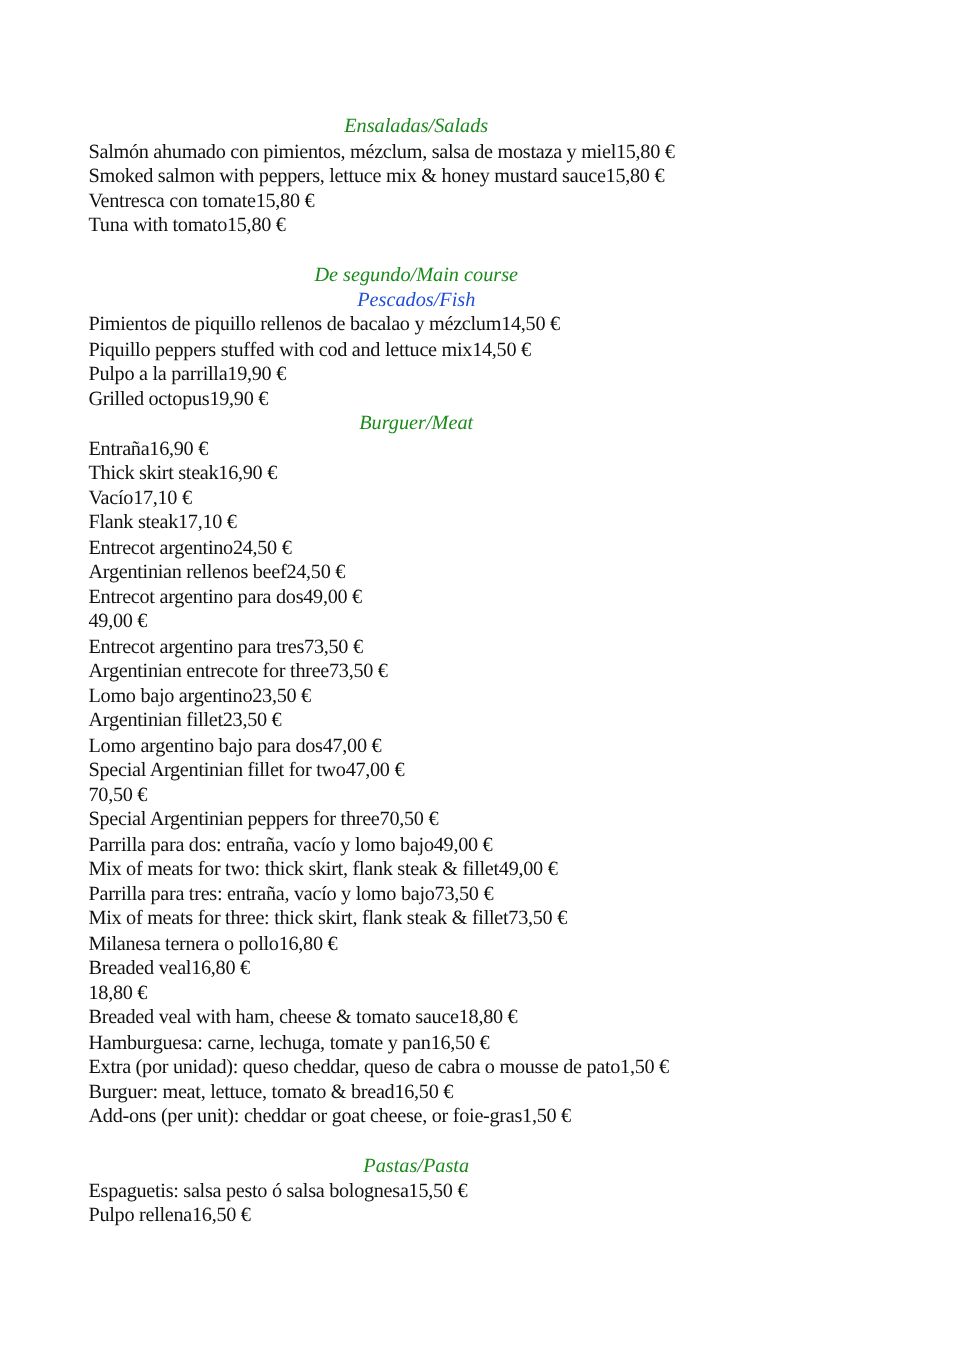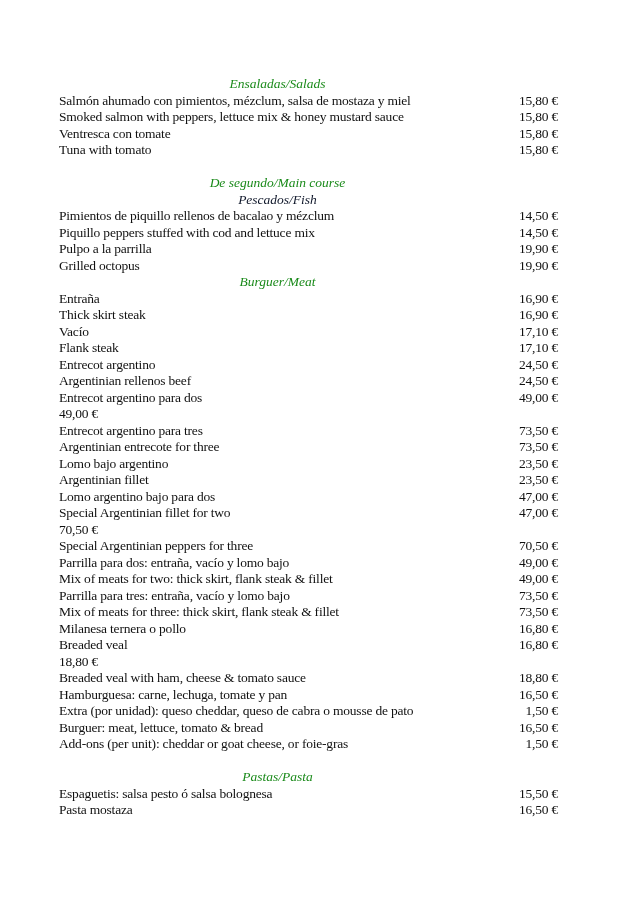--- a/index.html
+++ b/index.html
@@ -1,20 +1,20 @@
 <!DOCTYPE html>
 <html><head>
   <meta charset="utf-8">
   <style>
     html, body { margin: 0; padding: 0; background: #ffffff; }
     body { width: 640px; height: 905px; position: relative; overflow: hidden; font-family: "DejaVu Serif", "Liberation Serif", serif; color: #111; }
     .page { position: absolute; left: 59px; top: 76px; width: 499px; }
     .heading { text-align: center; font-style: italic; color: #1a8a1a; font-family: "Liberation Serif", serif; font-size: 13.5px; height: 16.5px; line-height: 16.5px; padding-right: 62px; font-weight: normal; }
     .gap { height: 16.5px; }
-    .row { display: flex; justify-content: space-between; height: 16.5px; line-height: 16.5px; font-family: "Liberation Serif", serif; font-size: 13.5px; letter-spacing: -0.2px; }
+    .row { display: flex; height: 16.5px; line-height: 16.5px; font-family: "Liberation Serif", serif; font-size: 13.5px; letter-spacing: -0.2px; }
     .row .name { white-space: nowrap; }
     .row .price { white-space: nowrap; text-align: right; }
   </style>
 </head>
 <body>
 
 <div class="page" id="menu">
     <div>
       <div class="heading" style="color: rgb(26, 138, 26);">Ensaladas/Salads</div>
       <div class="row">
@@ -30,21 +30,21 @@
         <span class="price">15,80 €</span>
       </div>
       <div class="row">
         <span class="name">Tuna with tomato</span>
         <span class="price">15,80 €</span>
       </div>
     </div>
     <div>
       <div class="gap"></div>
       <div class="heading" style="color: rgb(26, 138, 26);">De segundo/Main course</div>
-      <div class="heading" style="color: #0f172a; text-align: center;">Pescados/Fish</div>
+      <div class="heading" style="color: #1d4ed8; text-align: center;">Pescados/Fish</div>
       <div class="row">
         <span class="name">Pimientos de piquillo rellenos de bacalao y mézclum</span>
         <span class="price">14,50 €</span>
       </div>
       <div class="row">
         <span class="name">Piquillo peppers stuffed with cod and lettuce mix</span>
         <span class="price">14,50 €</span>
       </div>
       <div class="row">
         <span class="name">Pulpo a la parrilla</span>
@@ -168,17 +168,17 @@
       </div>
     </div>
     <div>
       <div class="gap"></div>
       <div class="heading" style="color: rgb(26, 138, 26);">Pastas/Pasta</div>
       <div class="row">
         <span class="name">Espaguetis: salsa pesto ó salsa bolognesa</span>
         <span class="price">15,50 €</span>
       </div>
       <div class="row">
-        <span class="name">Pasta mostaza</span>
+        <span class="name">Pulpo rellena</span>
         <span class="price">16,50 €</span>
       </div>
     </div>
   </div>
 
 </body></html>

